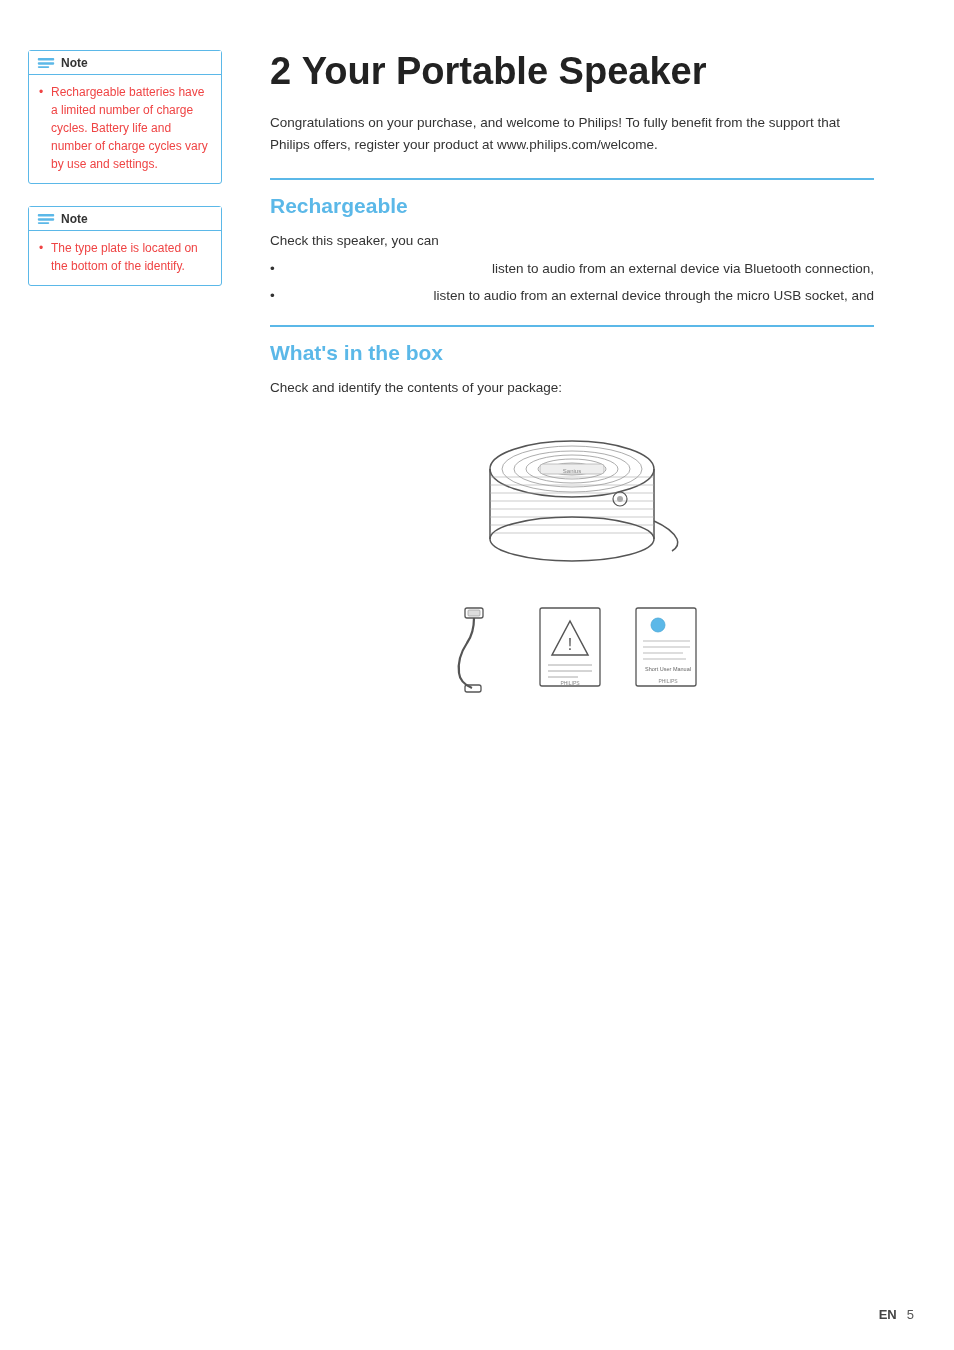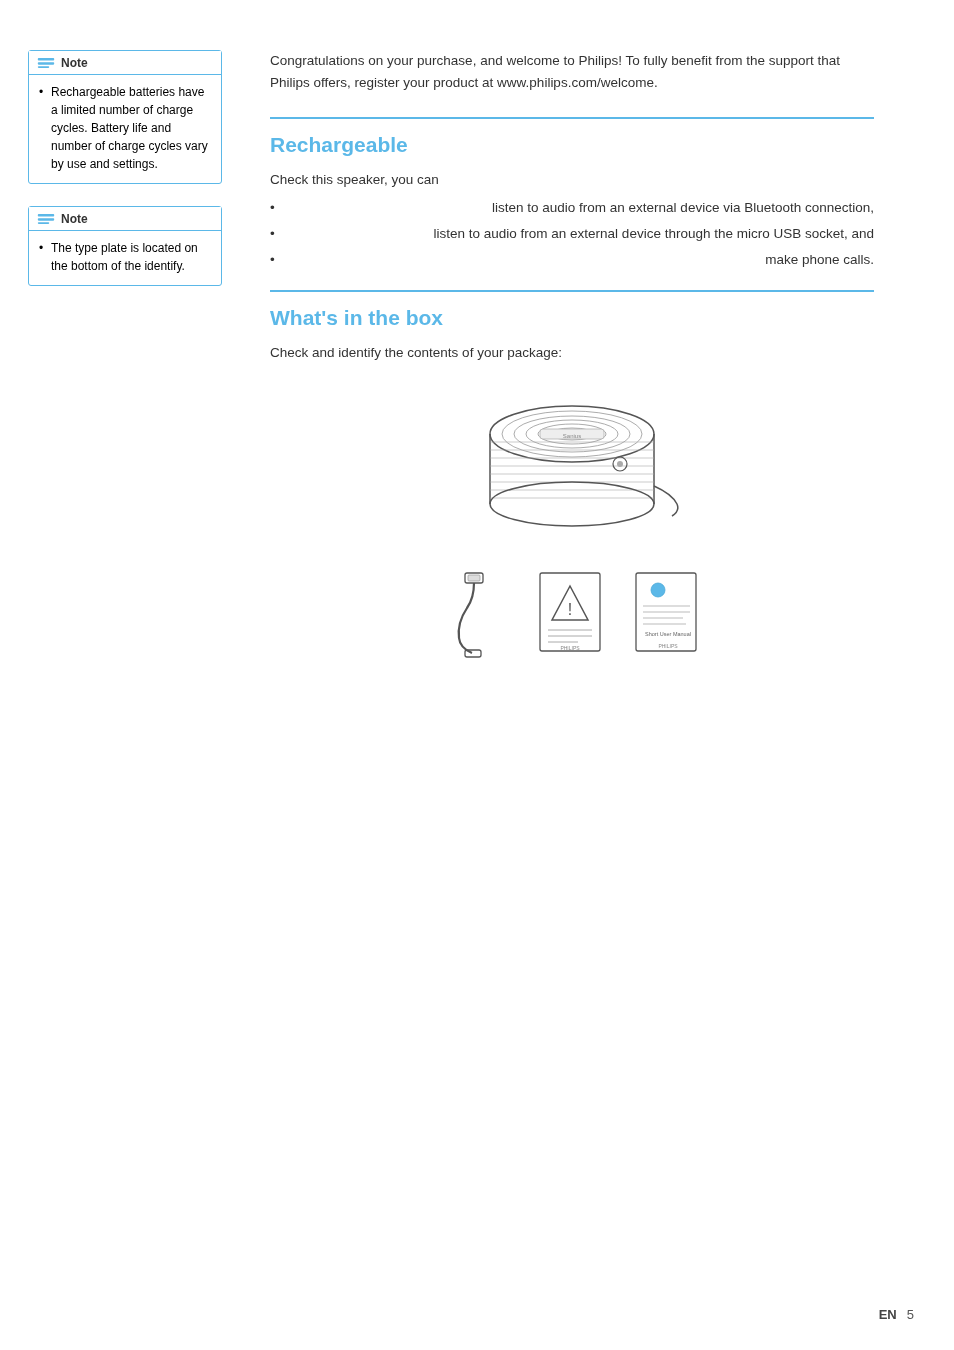--- a/index.html
+++ b/index.html
@@ -54,21 +54,21 @@
       height: 14px;
     }
     .note-label {
       font-size: 12px;
       font-weight: bold;
       color: #333;
     }
     .note-body {
       padding: 8px 10px 8px 10px;
       font-size: 12px;
-      color: #000000;
+      color: #ef4444;
       line-height: 1.5;
     }
     .note-body ul {
       list-style: none;
       padding: 0;
       margin: 0;
     }
     .note-body ul li {
       padding-left: 12px;
       position: relative;
@@ -210,31 +210,33 @@
       <div class="note-body">
         <ul>
           <li>The type plate is located on the bottom of the identify.</li>
         </ul>
       </div>
     </div>
   </div>
 
   <div class="right-col">
 
+    <h1 class="chapter-title">
+      <span>2</span>&nbsp;<span>Your Portable Speaker</span>
+    </h1>
 
     <p class="intro-text">Congratulations on your purchase, and welcome to Philips! To fully benefit from the support that Philips offers, register your product at www.philips.com/welcome.</p>
 
     <hr class="section-divider">
     <h2 class="section-title">Rechargeable</h2>
     <div class="section-body">
       <p>Check this speaker, you can</p>
       <ul>
         <li>listen to audio from an external device via Bluetooth connection,</li>
         <li>listen to audio from an external device through the micro USB socket, and</li>
-        <li>make phone calls.</li>
       </ul>
     </div>
 
     <div class="whats-in-box">
       <hr class="section-divider">
       <h2 class="section-title">What's in the box</h2>
       <div class="section-body">
         <p>Check and identify the contents of your package:</p>
       </div>
 

